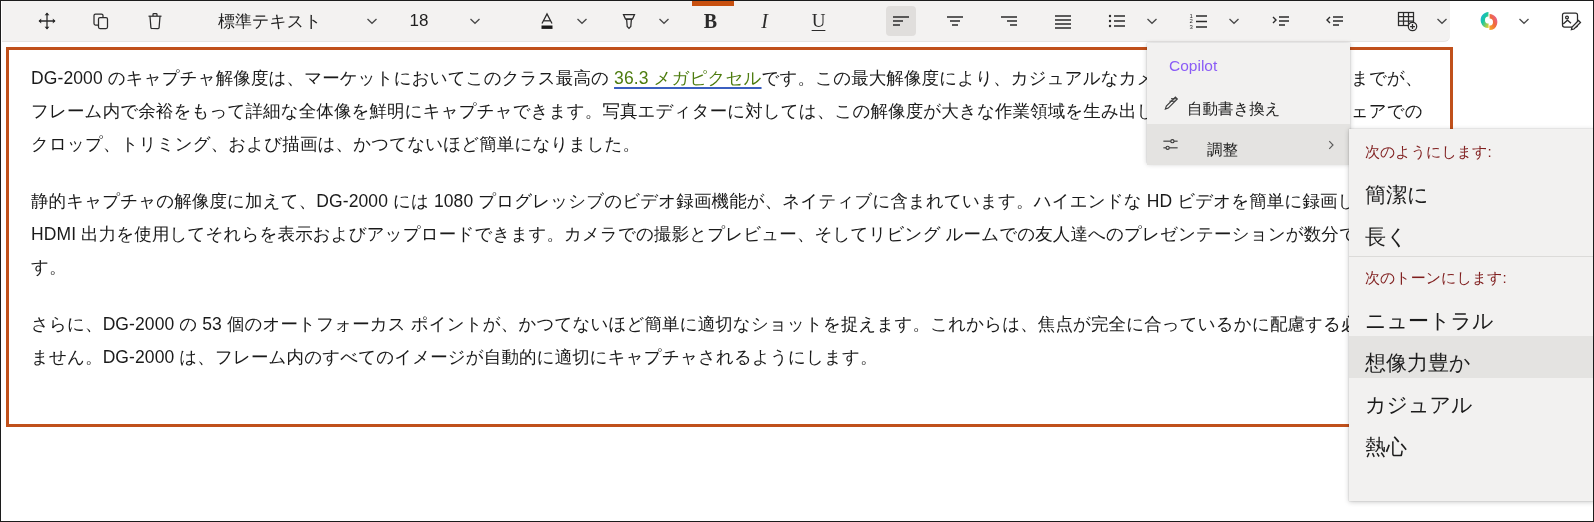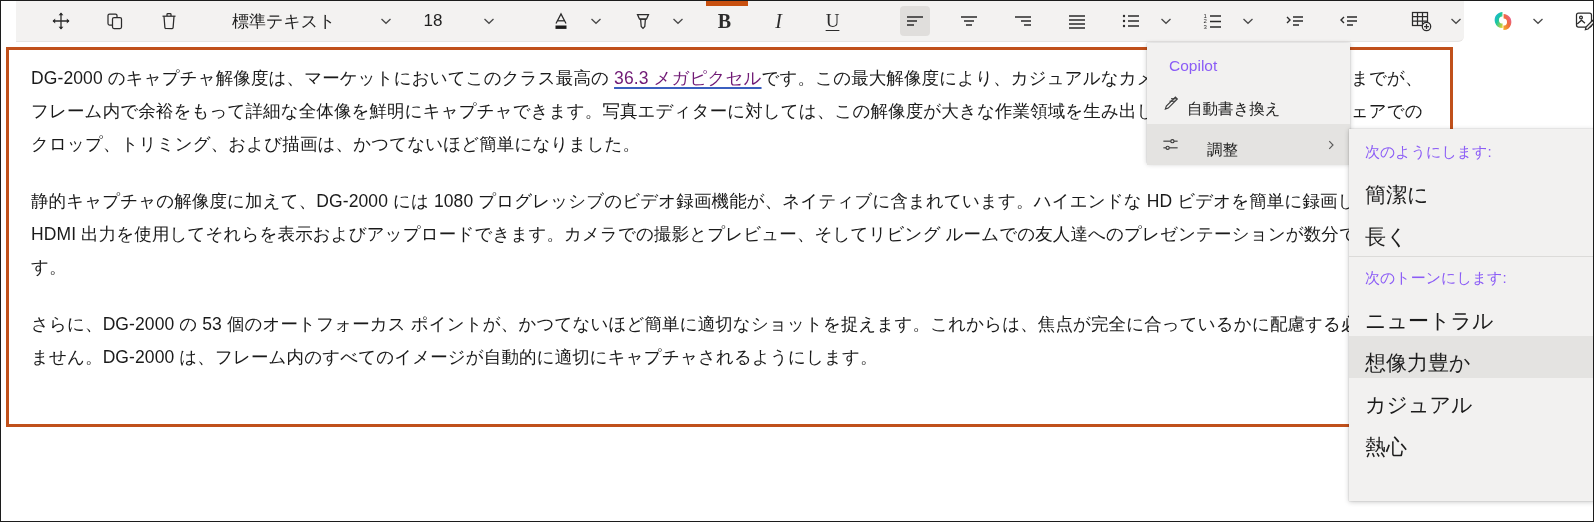--- a/index.html
+++ b/index.html
@@ -12,21 +12,21 @@
   #root {
     position: relative;
     width: 1594px; height: 522px;
     border: 1px solid #1c1c1c;
     background: #ffffff;
     overflow: hidden;
   }
 
   
   .toolbar {
-    position: absolute; left: 15px; top: 0;
+    position: absolute; left: 1px; top: 0;
     width: 1448px; height: 41px;
     background: #f3f2f1;
     border-bottom: 1px solid #e6e4e2;
     border-radius: 0 0 6px 0;
     display: flex; align-items: center;
     padding-left: 30px;
     gap: 12px;
   }
   .tb-btn {
     height: 30px; min-width: 30px;
@@ -75,21 +75,21 @@
   .doc-body {
     padding: 12px 14px 0 22px;
     font-size: 17.5px;
     line-height: 33px;
     color: #1a1a1a;
     letter-spacing: 0.1px;
   }
   .para { margin-bottom: 24px; white-space: normal; }
   .para:last-child { margin-bottom: 0; }
   .mpx {
-    color: #701a75;
+    color: #4d7c0f;
     text-decoration: underline;
     text-decoration-color: #3b5fc0;
     text-underline-offset: 3px;
     text-decoration-thickness: 2px;
   }
 
   
   .menu {
     position: absolute;
     background: #f2f1f0;
@@ -121,21 +121,21 @@
   }
   .mi-label { flex: 1; margin-top: 12px; }
   .mi-chevron { color: #5a5a5a; display: flex; align-items: center; }
 
   #tone-menu {
     left: 1348px; top: 128px;
     width: 246px; height: 372px;
     padding-top: 2px;
   }
   #tone-menu .menu-header {
-    font-size: 15px; color: #8b5cf6;
+    font-size: 15px; color: #7f1d1d;
     padding: 12px 14px 6px 16px;
   }
   #tone-menu .menu-item {
     height: 42px; padding-left: 16px; font-size: 21px;
   }
   .menu-sep {
     height: 1px; background: #dcdbd9; margin: 4px 0 0 0;
   }
 </style>
 </head>

